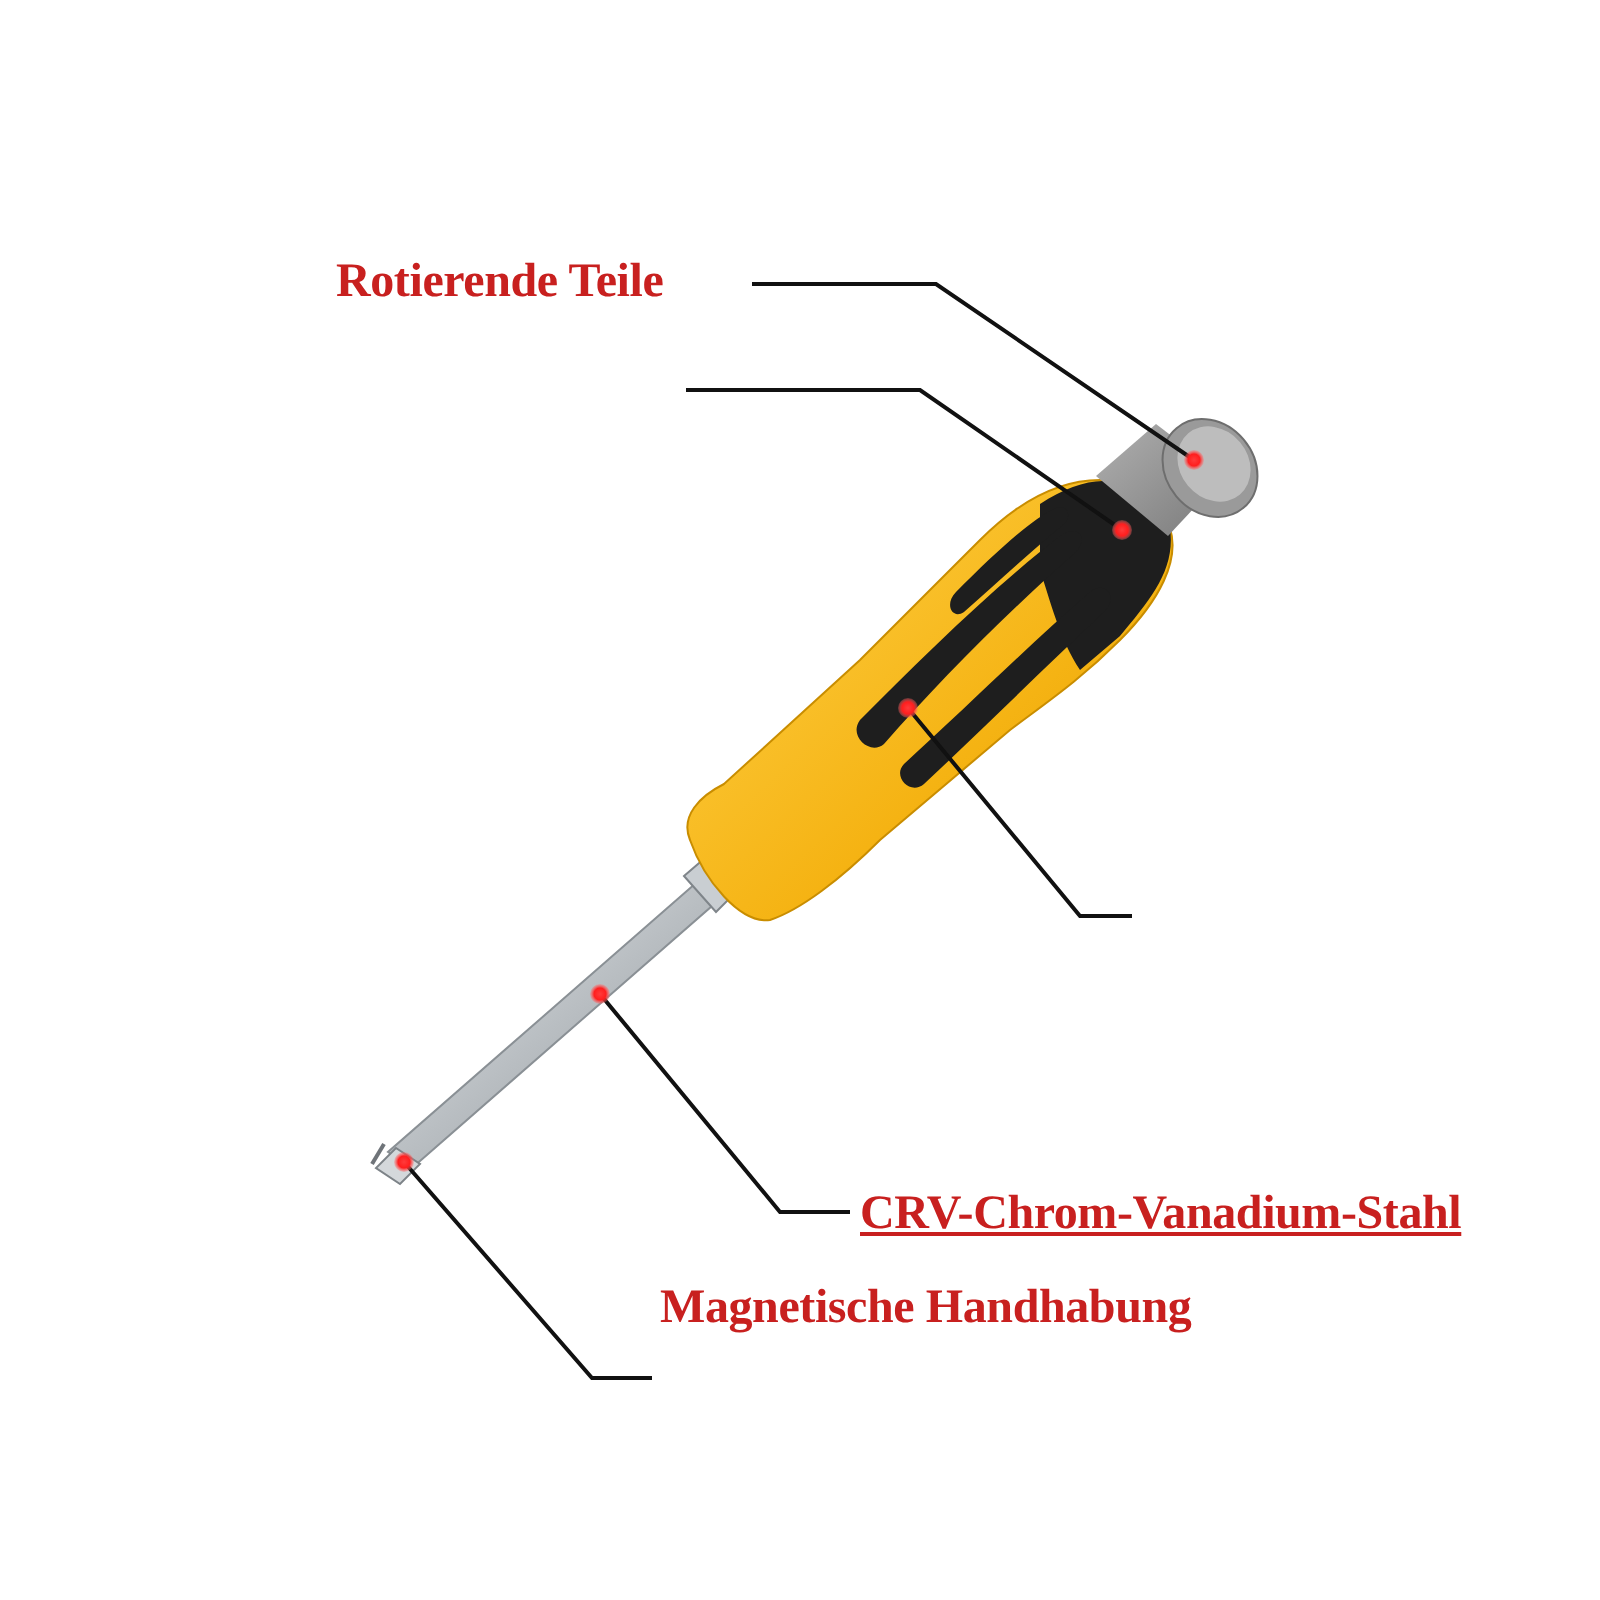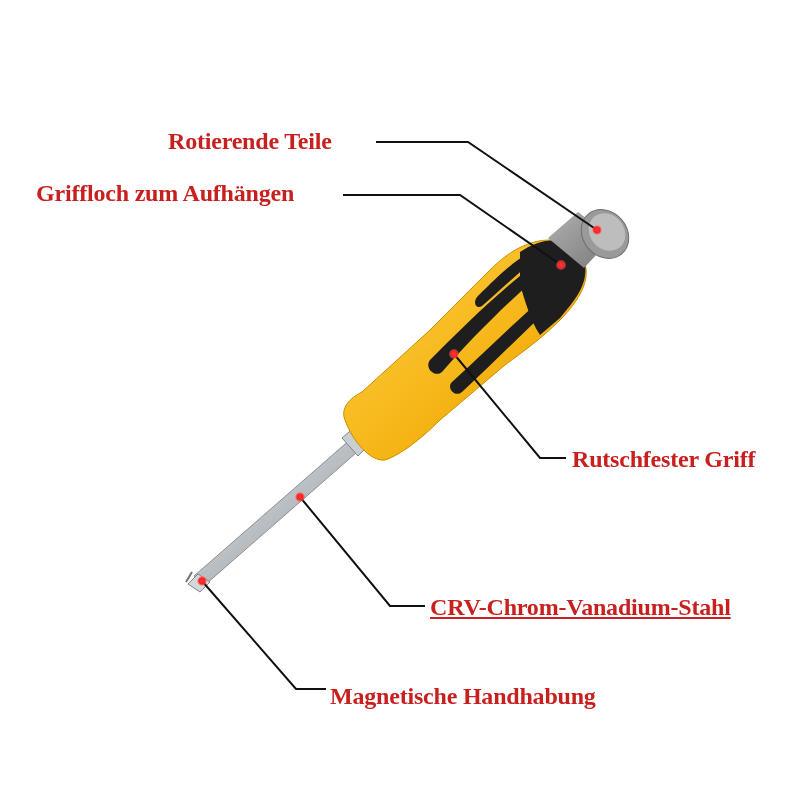--- a/index.html
+++ b/index.html
@@ -98,18 +98,16 @@
     <g>
       <circle cx="597" cy="230" r="5" fill="url(#dot)"></circle>
       <circle cx="561" cy="265" r="5" fill="url(#dot)"></circle>
       <circle cx="454" cy="354" r="5" fill="url(#dot)"></circle>
       <circle cx="300" cy="497" r="5" fill="url(#dot)"></circle>
       <circle cx="202" cy="581" r="5" fill="url(#dot)"></circle>
     </g>
   </svg>
 
   <div class="label" style="left:168px; top:129px;">Rotierende Teile</div>
-  <div class="label" style="left:36px; top:181px;">Griffloch zum Aufhängen</div>
-  <div class="label" style="left:572px; top:447px;">Rutschfester Griff</div>
   <div class="label" style="left:430px; top:595px;text-decoration:underline;">CRV-Chrom-Vanadium-Stahl</div>
-  <div class="label" style="left:330px; top:684px;text-align:right;">Magnetische Handhabung</div>
+  <div class="label" style="left:330px; top:642px;text-align:right;">Magnetische Handhabung</div>
 
 </div>
 
 </body></html>

